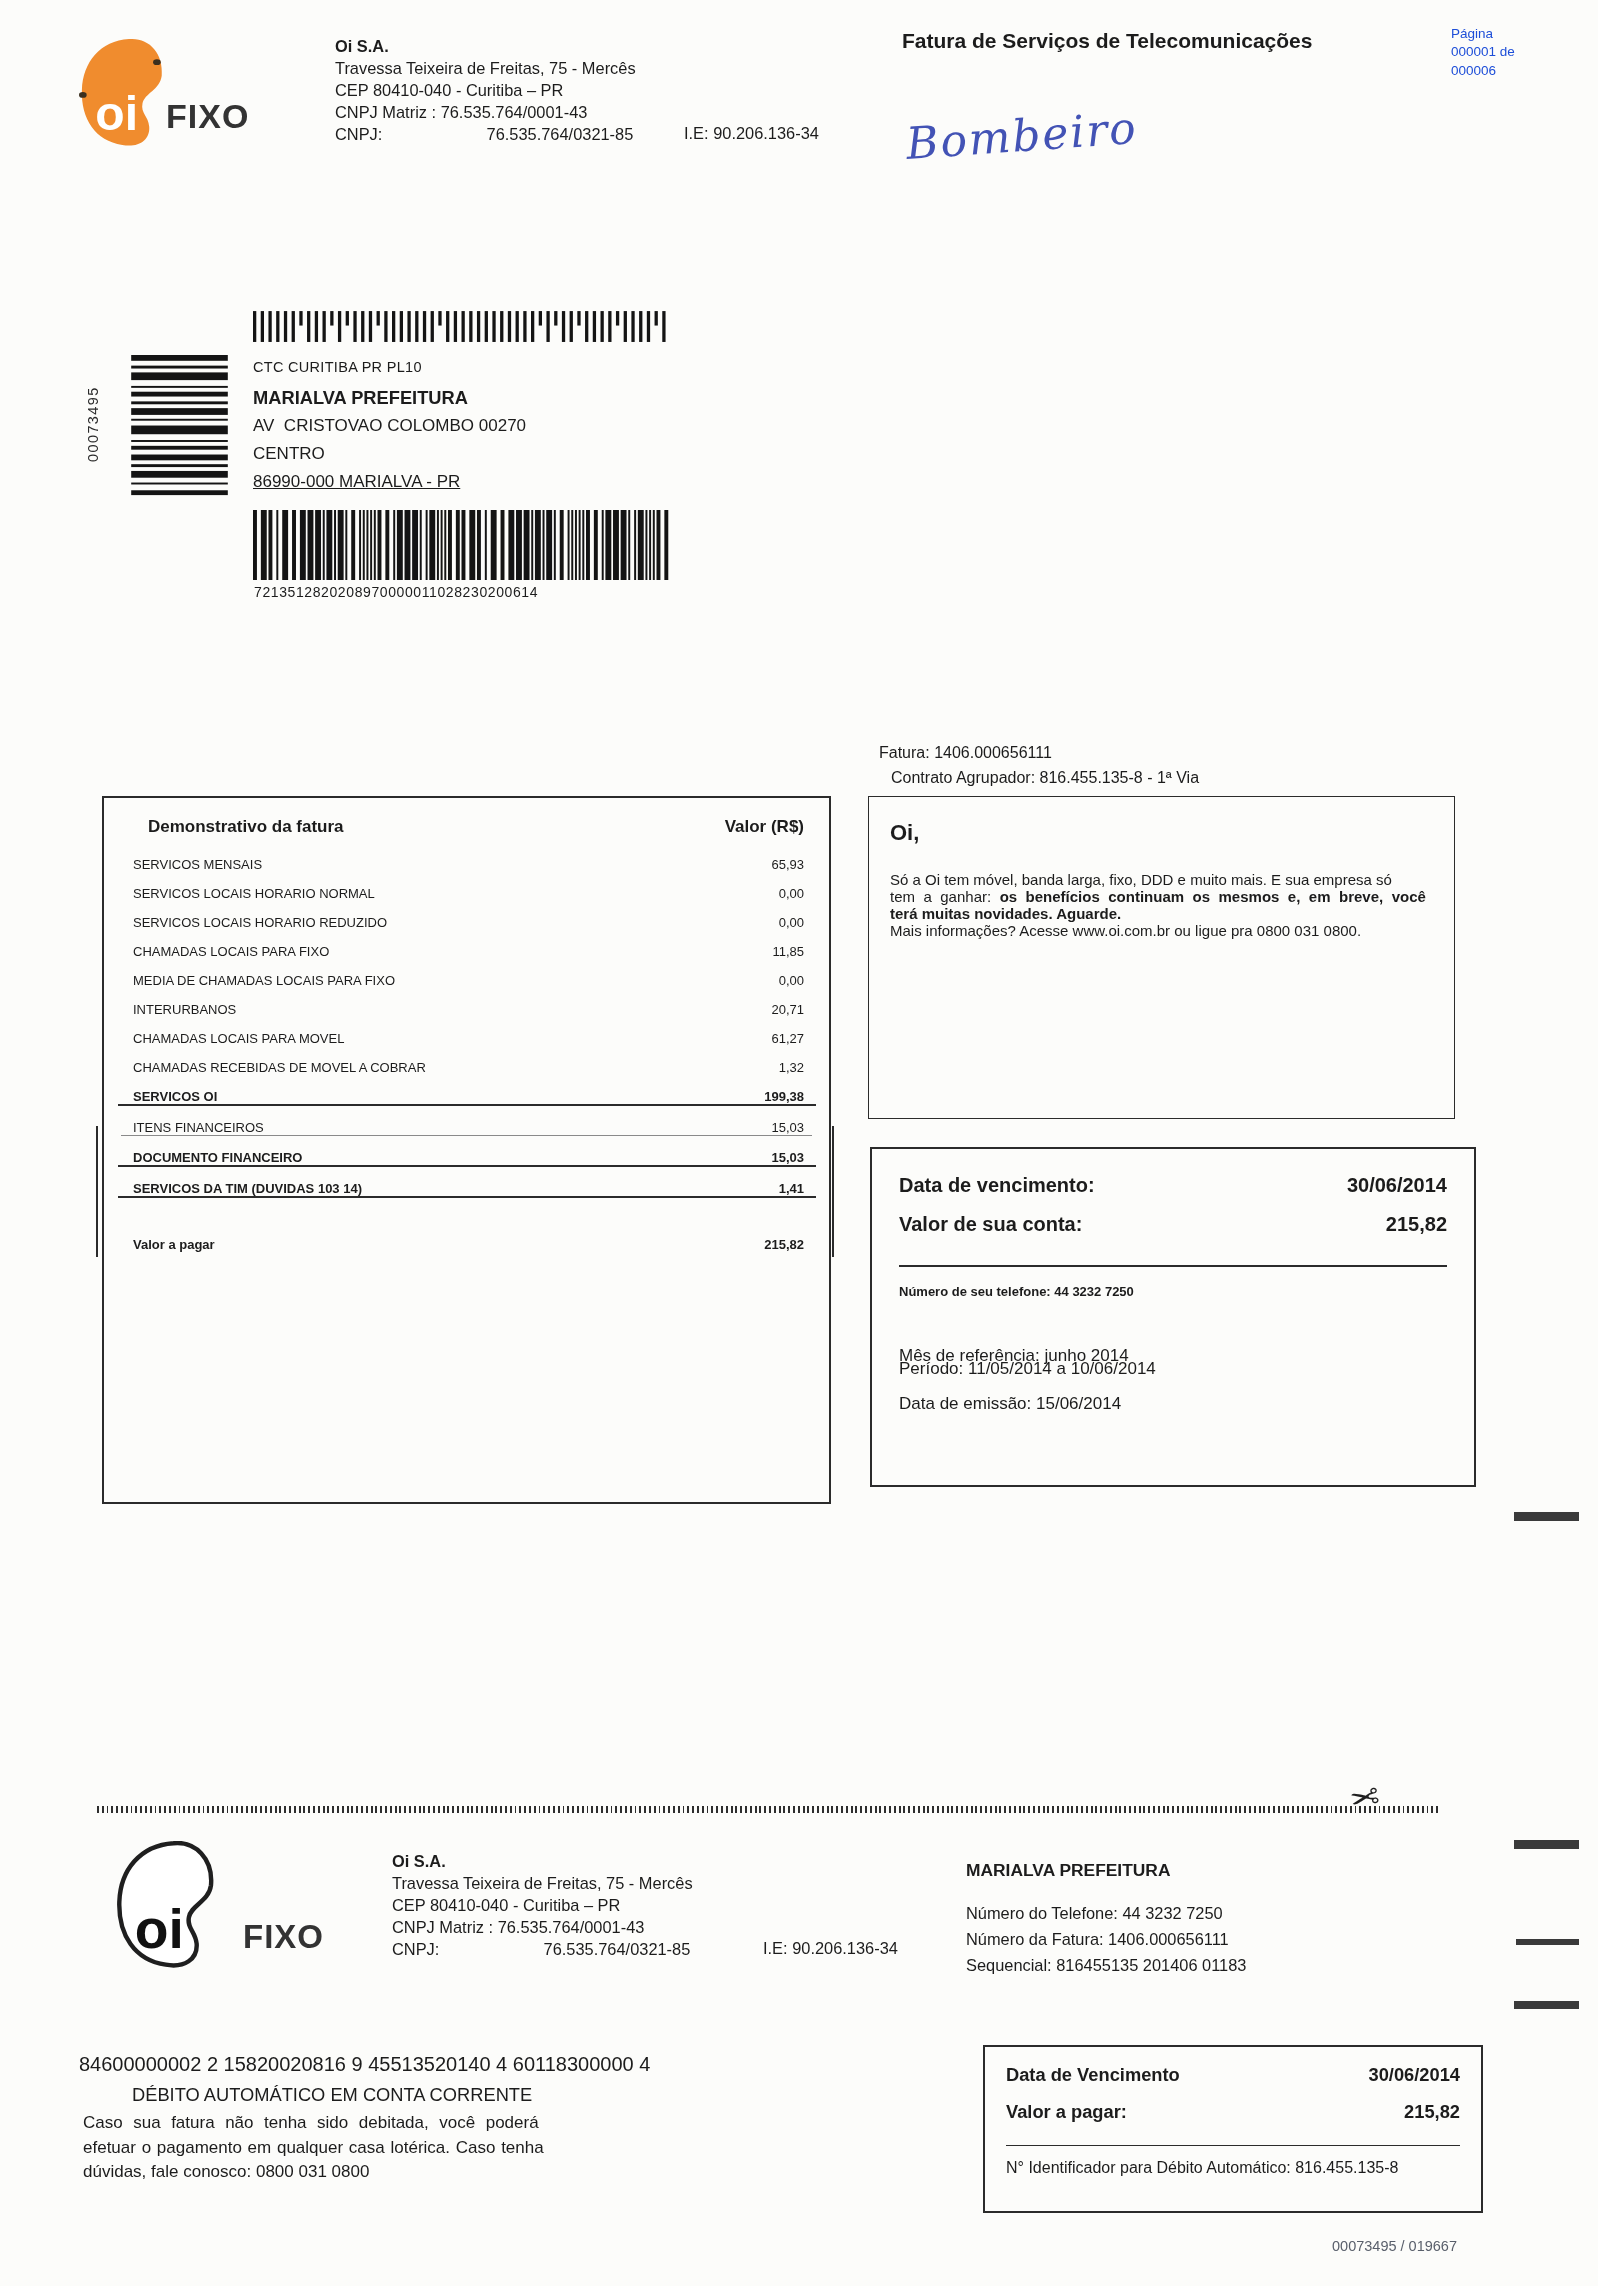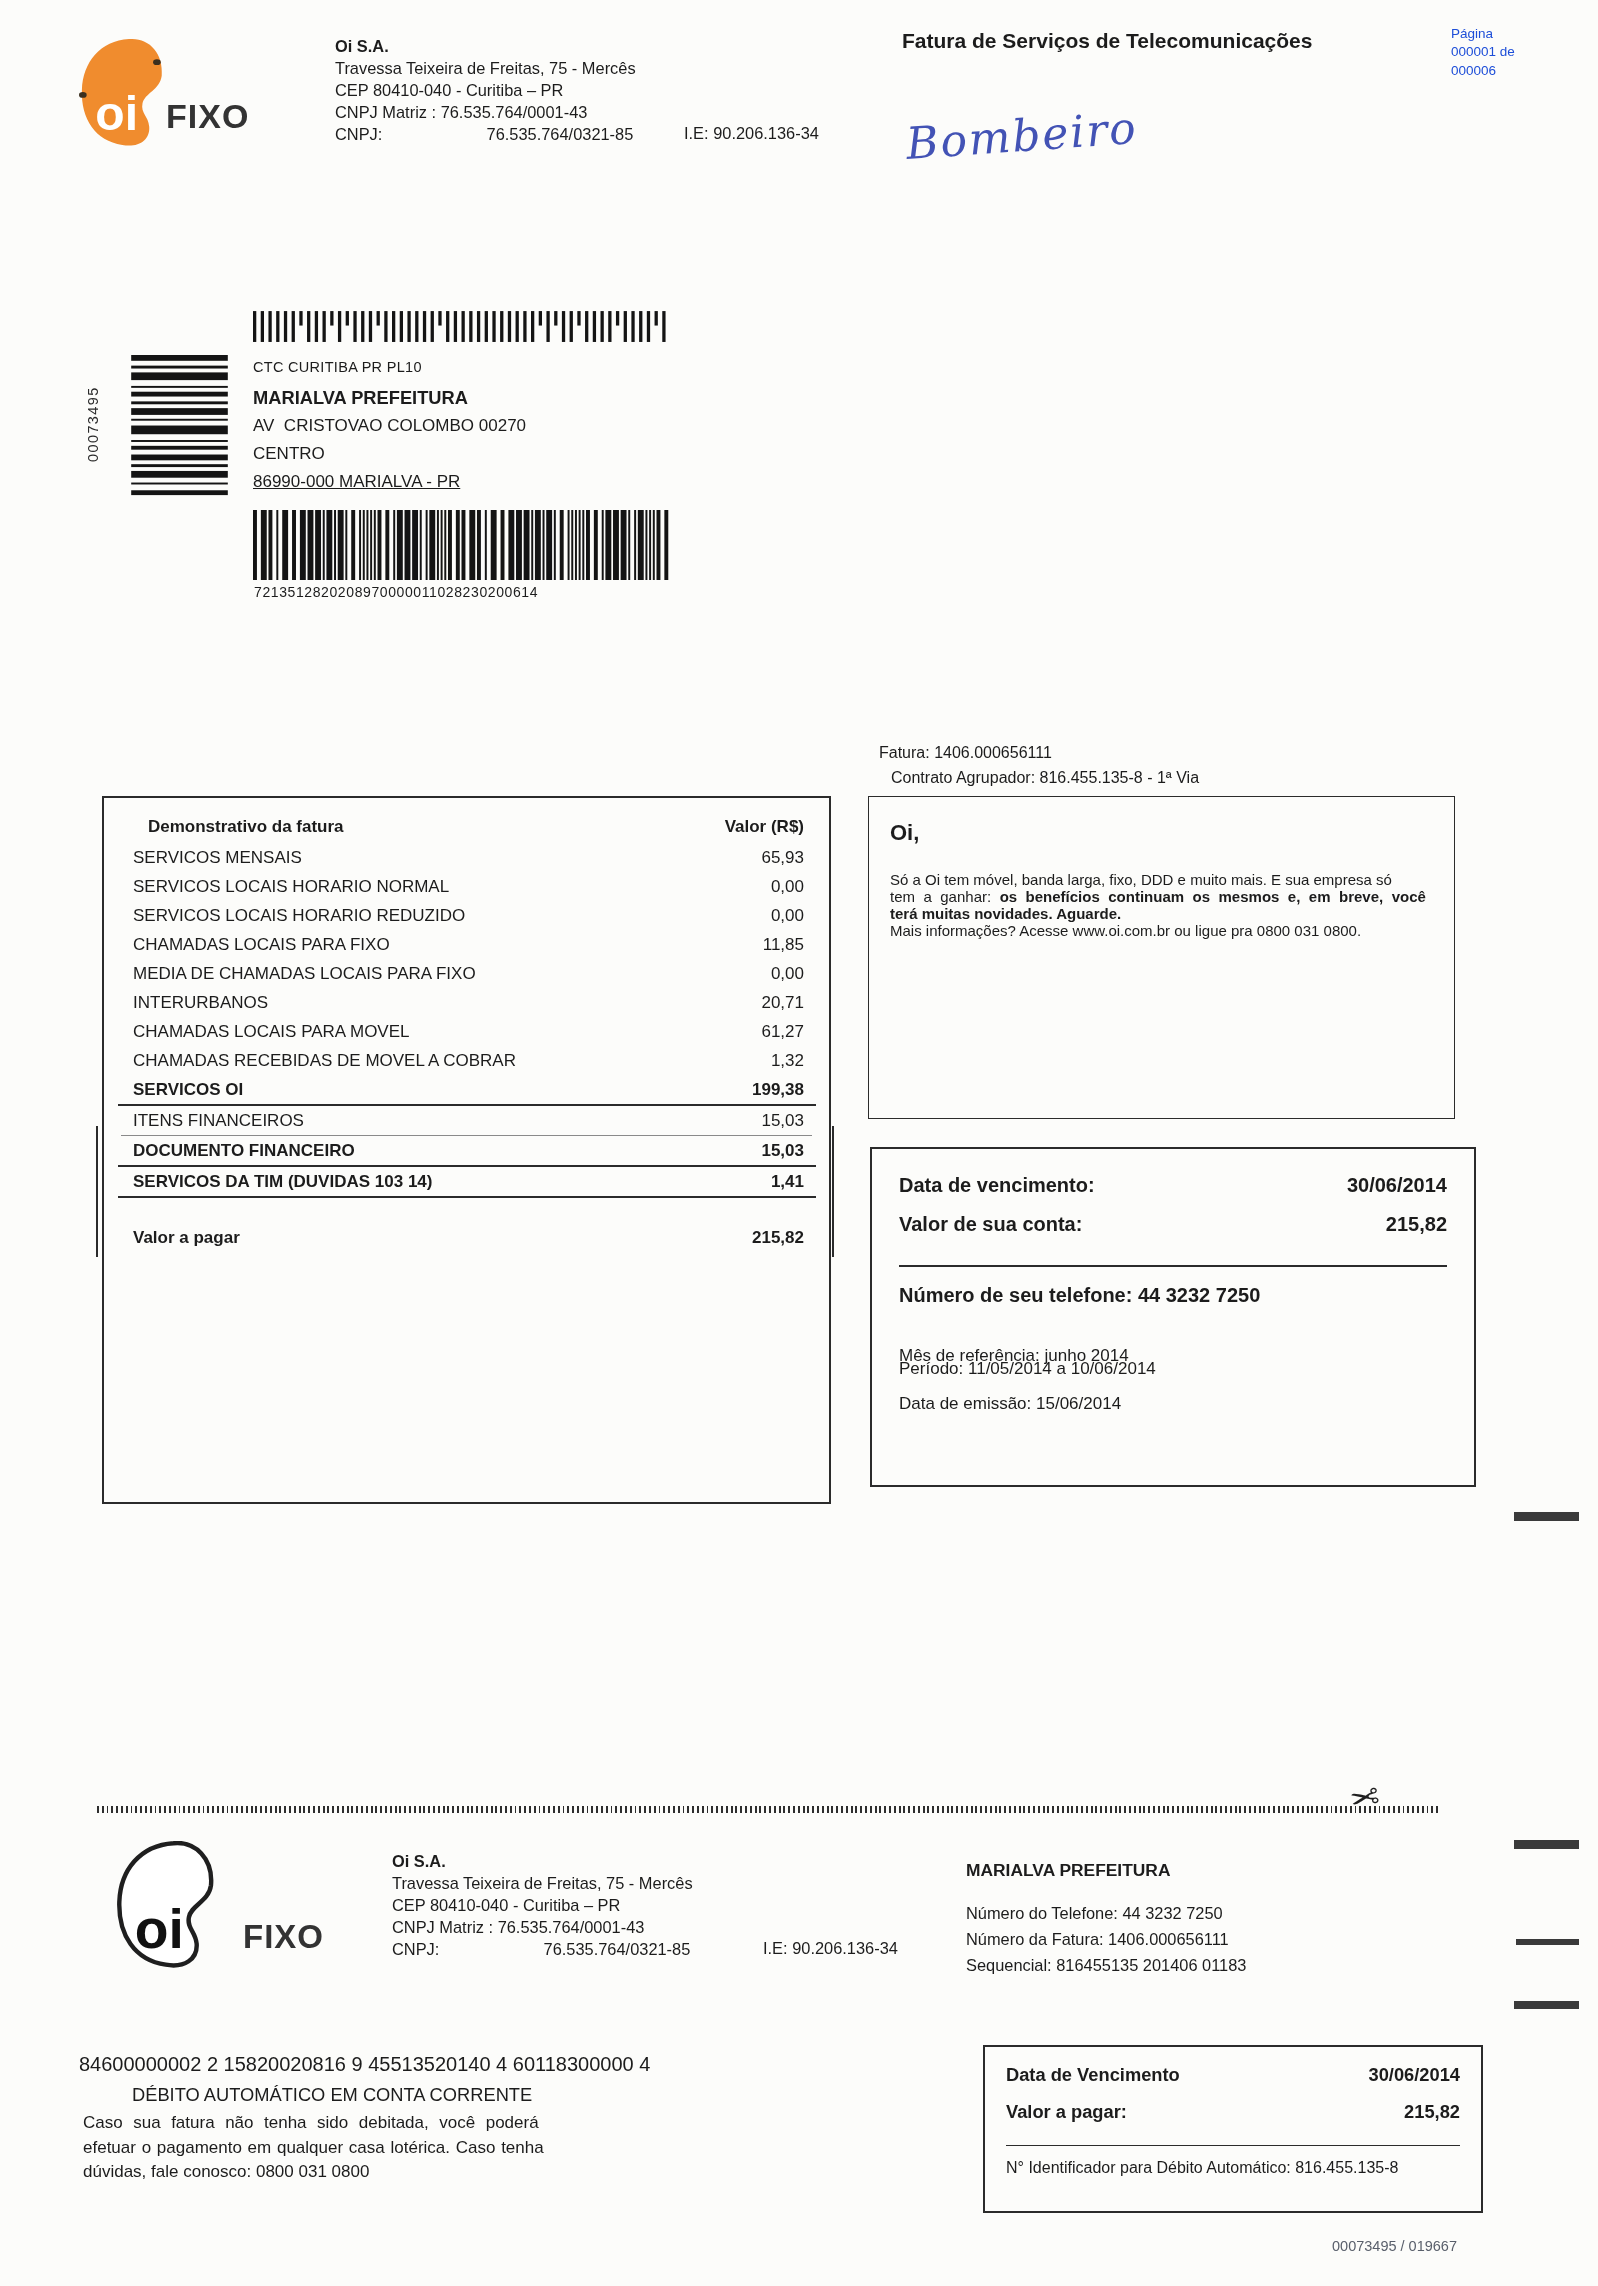--- a/index.html
+++ b/index.html
@@ -10,22 +10,22 @@
   .company{font-size:16.4px;line-height:22px;}
   .company .lbl{display:inline-block;width:147px;}
   .pageinfo{font-size:13.5px;line-height:18.3px;color:#1d4ed8;}
   .handw{font-family:"DejaVu Serif",serif;font-style:italic;font-size:44px;color:#4353b5;
          transform:rotate(-4deg);letter-spacing:1.9px;}
   .route{font-size:14.5px;letter-spacing:0.3px;}
   .addr{font-size:17px;}
   .refline{font-size:16px;}
   .box{border:2.4px solid #2b2b2b;background:transparent;}
   .shead{display:flex;justify-content:space-between;padding:0 25px 0 29px;font-size:17px;font-weight:bold;}
-  .srow{display:flex;justify-content:space-between;align-items:center;height:29px;
-        padding:0 25px 0 29px;font-size:17px;}
+  .srow{display:flex;justify-content:space-between;align-items:flex-end;height:29px;
+        padding:0 25px 0 29px;font-size:13px;}
   .srow.b{font-weight:bold;}
   .rule{border-top:2.4px solid #2b2b2b;margin:0 13.5px;}
   .rule.thin{border-top:1px solid #8a8a8a;margin:0 17.4px;}
   .msg{font-size:15px;line-height:17px;}
   .paylabel{font-size:20px;font-weight:bold;}
   .paydetail{font-size:17px;}
   .cutline{height:6.8px;background:repeating-linear-gradient(90deg,#2e2e2e 0 1.9px,transparent 1.9px 4.8px);}
   .regmark{background:#3a3a3a;}
   .scis{font-size:35px;color:#1f1f1f;transform:scaleX(-1) rotate(10deg);}
   .stubbox-label{font-size:18.3px;font-weight:bold;}
@@ -306,21 +306,21 @@
       <div>Mais informações? Acesse www.oi.com.br ou ligue pra 0800 031 0800.</div>
     </div>
   </div>
 
   <div class="abs box" style="left:870px;top:1147px;width:602px;height:336px;">
     <div class="abs paylabel" style="left:27px;top:25px;">Data de vencimento:</div>
     <div class="abs paylabel" style="right:27px;top:25px;">30/06/2014</div>
     <div class="abs paylabel" style="left:27px;top:64px;">Valor de sua conta:</div>
     <div class="abs paylabel" style="right:27px;top:64px;">215,82</div>
     <div class="abs" style="left:27px;right:27px;top:116px;border-top:2.4px solid #2b2b2b;"></div>
-    <div class="abs b" style="left:27px;top:135px;font-size:20px;">Número de seu telefone: 44 3232 7250</div>
+    <div class="abs b" style="left:27px;top:135px;font-size:13px;">Número de seu telefone: 44 3232 7250</div>
     <div class="abs paydetail" style="left:27px;top:176px;margin-top:21px;">Mês de referência: junho 2014</div>
     <div class="abs paydetail" style="left:27px;top:210px;">Período: 11/05/2014 a 10/06/2014</div>
     <div class="abs paydetail" style="left:27px;top:245px;">Data de emissão: 15/06/2014</div>
   </div>
 
   <div class="abs regmark" style="left:1514px;top:1512px;width:65px;height:8.7px;"></div>
   <div class="abs regmark" style="left:1514px;top:1840px;width:65px;height:8.7px;"></div>
   <div class="abs regmark" style="left:1516px;top:1939px;width:63px;height:5.8px;"></div>
   <div class="abs regmark" style="left:1514px;top:2001px;width:65px;height:7.7px;"></div>
 

